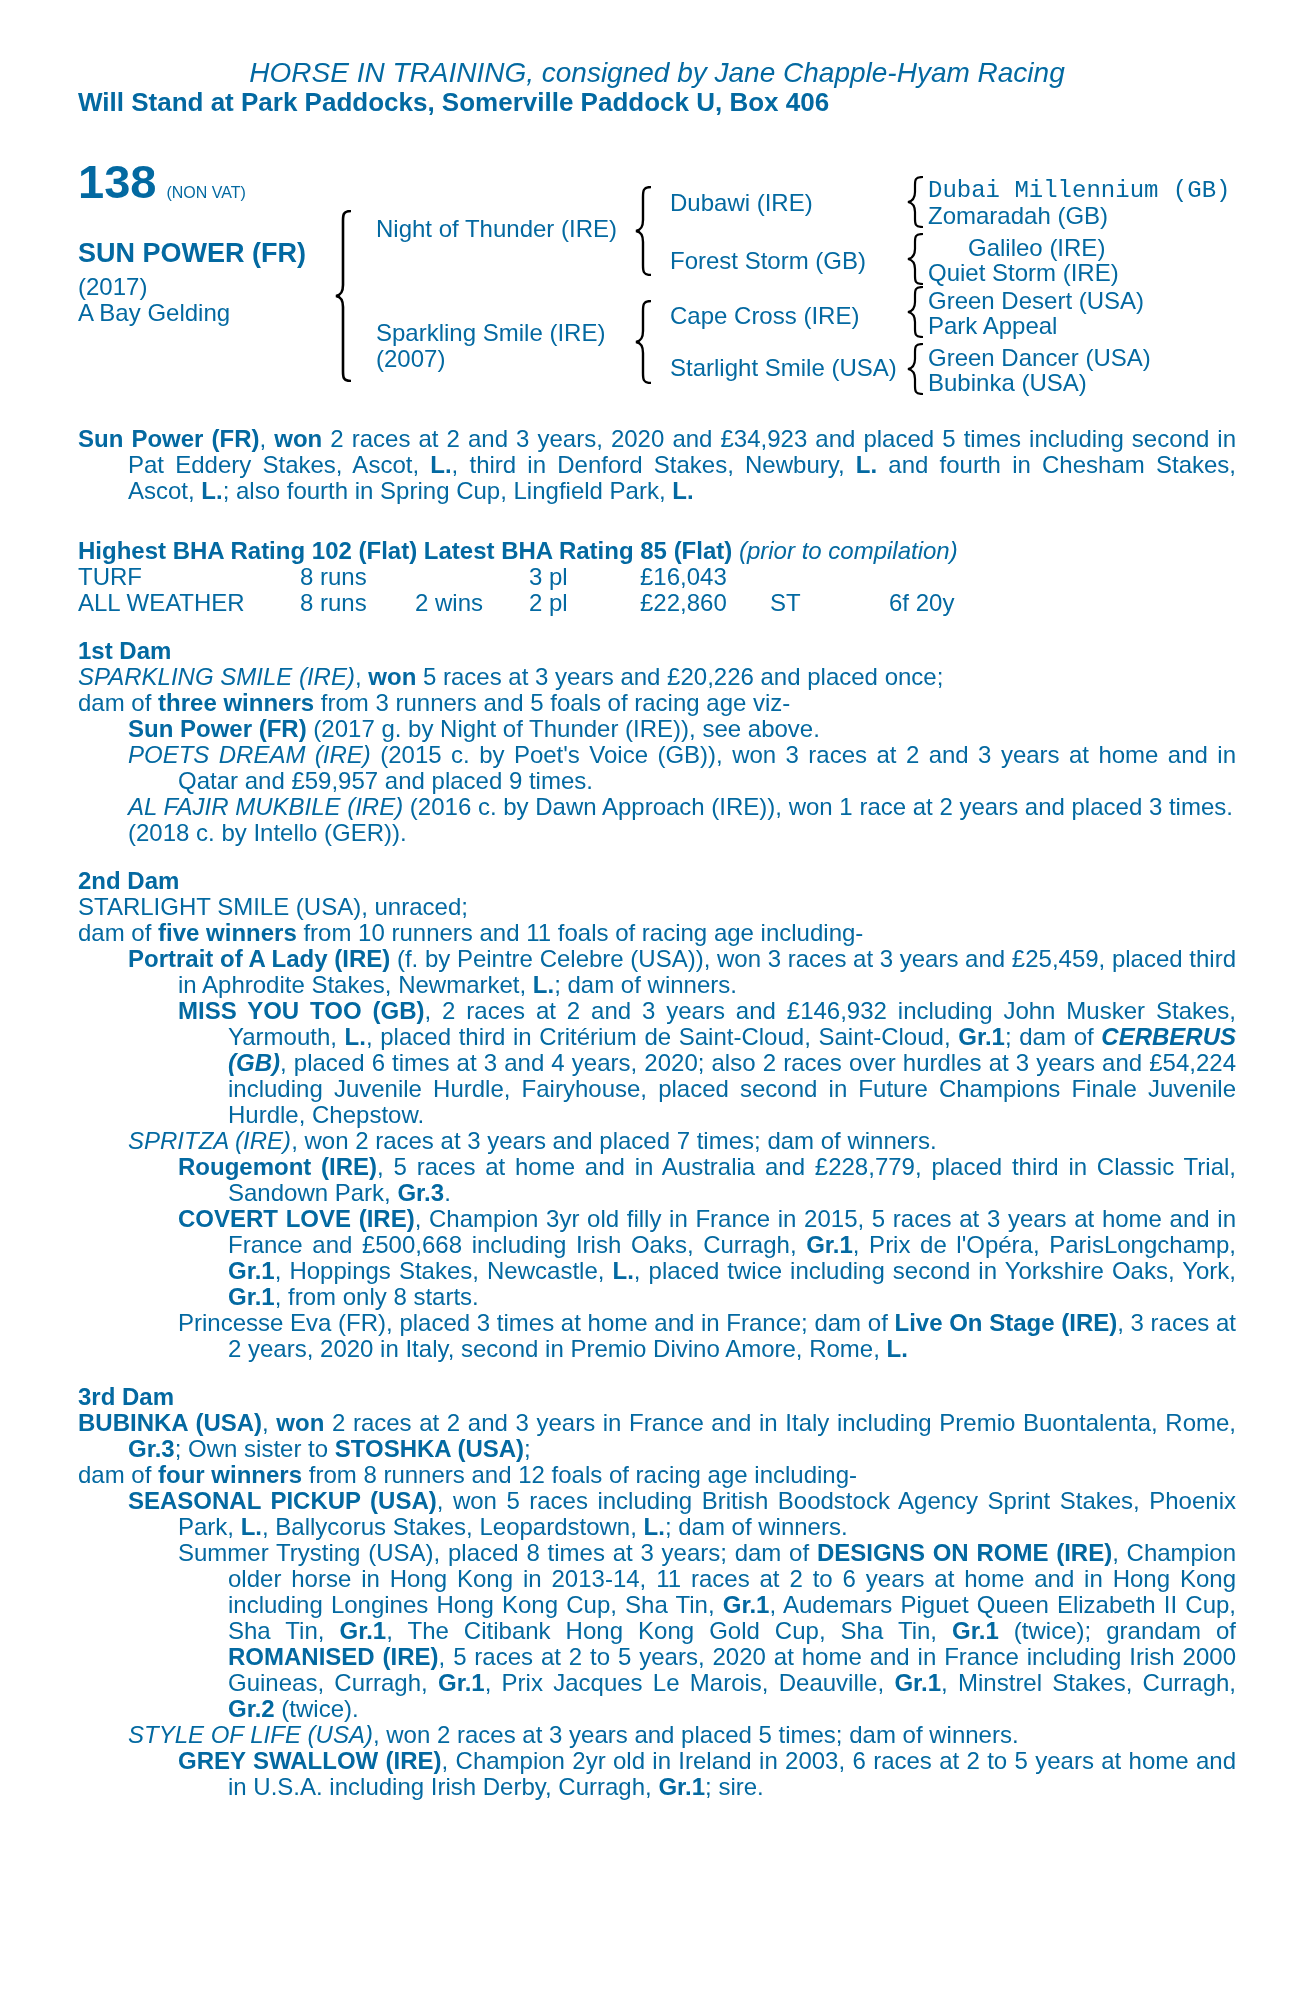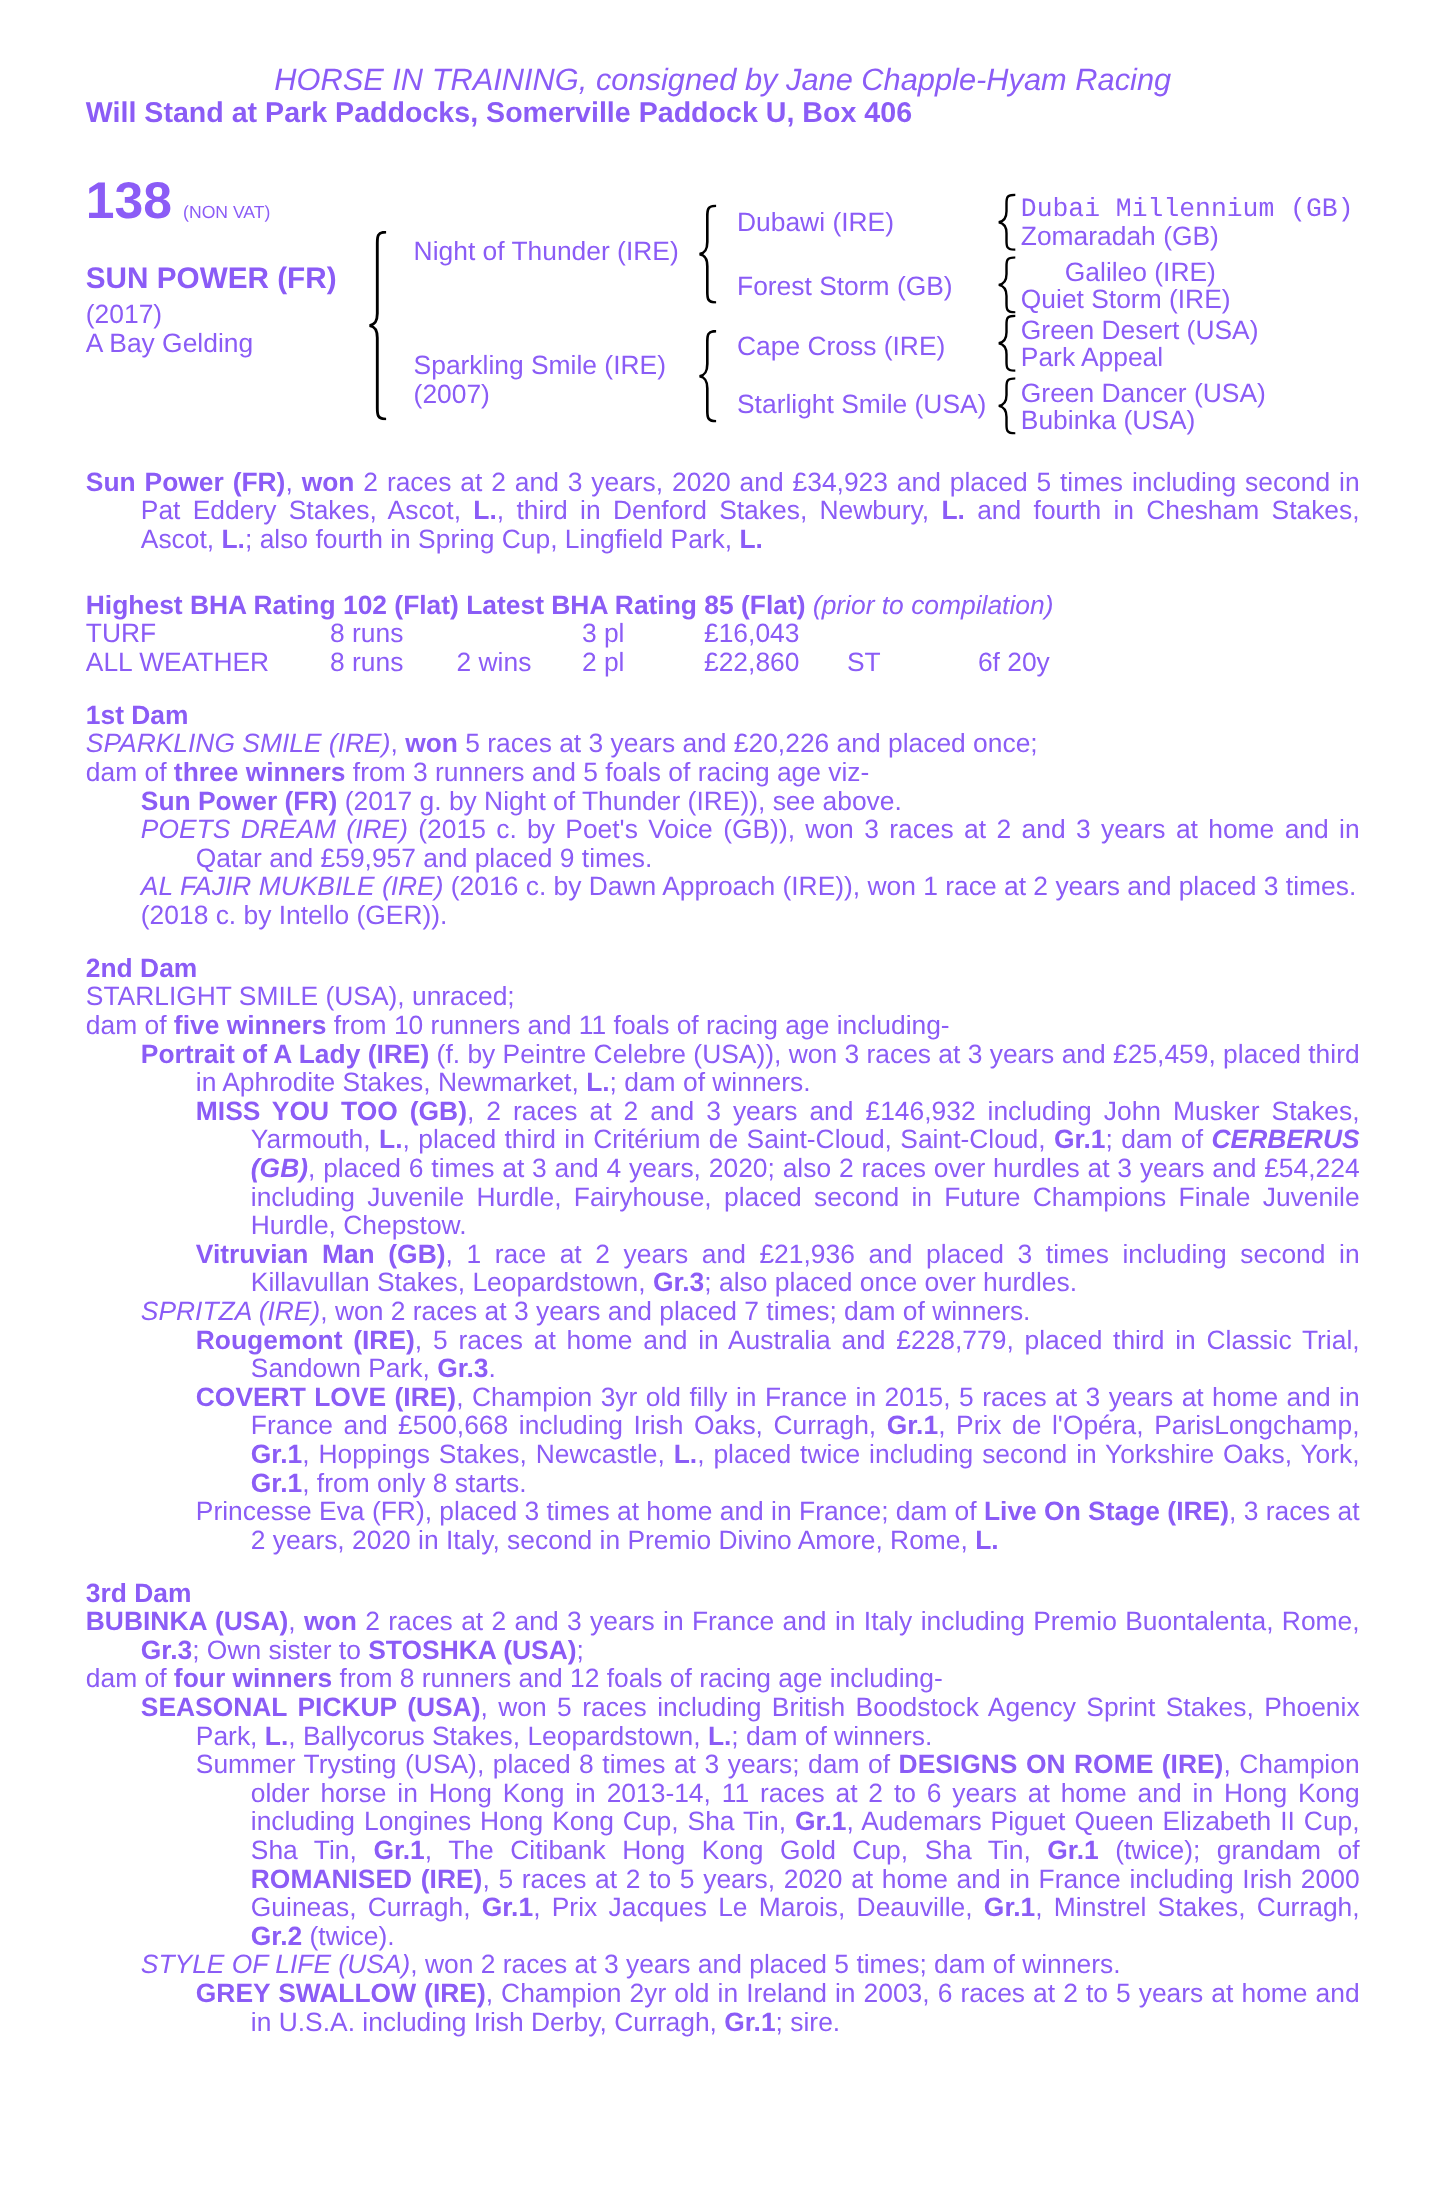--- a/index.html
+++ b/index.html
@@ -1,16 +1,16 @@
 <!DOCTYPE html>
 <html><head>
 <meta charset="utf-8">
 <style>
   html,body{margin:0;padding:0;background:#888;}
-  .page{position:relative;width:1314px;height:2000px;background:#ffffff;color:#8b5cf6;
+  .page{position:relative;width:1314px;height:2000px;background:#ffffff;color:#0369a1;
         box-sizing:border-box;padding:58px 78px;overflow:hidden;
         font-family:"Liberation Sans", sans-serif;font-size:24px;line-height:26px;}
   .hdr1,.hdr2{text-align:center;font-style:italic;font-size:28px;line-height:30px;}
   .hdr3{font-weight:bold;font-size:26px;line-height:28px;}
   .ped{position:relative;height:270px;margin-top:20px;}
   .abs{position:absolute;white-space:nowrap;}
   .lot-num{font-size:47px;font-weight:bold;line-height:1;}
   .lot-vat{font-size:16px;margin-left:10px;}
   .horse-name{font-size:27px;font-weight:bold;}
   .brace{position:absolute;}
@@ -137,21 +137,20 @@
         <div class="p l1"><span class="i">POETS DREAM (IRE)</span><span> (2015 c. by Poet's Voice (GB)), won 3 races at 2 and 3 years at home and in Qatar and £59,957 and placed 9 times.</span></div>
         <div class="p l1"><span class="i">AL FAJIR MUKBILE (IRE)</span><span> (2016 c. by Dawn Approach (IRE)), won 1 race at 2 years and placed 3 times.</span></div>
         <div class="p l1"><span>(2018 c. by Intello (GER)).</span></div>
       </section>
       <section class="dam-section">
         <div class="dam-heading">2nd Dam</div>
         <div class="p hang"><span>STARLIGHT SMILE (USA), unraced;</span></div>
         <div class="p hang"><span>dam of </span><span class="b">five winners</span><span> from 10 runners and 11 foals of racing age including-</span></div>
         <div class="p l1"><span class="b">Portrait of A Lady (IRE)</span><span> (f. by Peintre Celebre (USA)), won 3 races at 3 years and £25,459, placed third in Aphrodite Stakes, Newmarket, </span><span class="b">L.</span><span>; dam of winners.</span></div>
         <div class="p l2"><span class="b">MISS YOU TOO (GB)</span><span>, 2 races at 2 and 3 years and £146,932 including John Musker Stakes, Yarmouth, </span><span class="b">L.</span><span>, placed third in Critérium de Saint-Cloud, Saint-Cloud, </span><span class="b">Gr.1</span><span>; dam of </span><span class="b i">CERBERUS (GB)</span><span>, placed 6 times at 3 and 4 years, 2020; also 2 races over hurdles at 3 years and £54,224 including Juvenile Hurdle, Fairyhouse, placed second in Future Champions Finale Juvenile Hurdle, Chepstow.</span></div>
-        <div class="p l2"><span class="b">Vitruvian Man (GB)</span><span>, 1 race at 2 years and £21,936 and placed 3 times including second in Killavullan Stakes, Leopardstown, </span><span class="b">Gr.3</span><span>; also placed once over hurdles.</span></div>
         <div class="p l1"><span class="i">SPRITZA (IRE)</span><span>, won 2 races at 3 years and placed 7 times; dam of winners.</span></div>
         <div class="p l2"><span class="b">Rougemont (IRE)</span><span>, 5 races at home and in Australia and £228,779, placed third in Classic Trial, Sandown Park, </span><span class="b">Gr.3</span><span>.</span></div>
         <div class="p l2"><span class="b">COVERT LOVE (IRE)</span><span>, Champion 3yr old filly in France in 2015, 5 races at 3 years at home and in France and £500,668 including Irish Oaks, Curragh, </span><span class="b">Gr.1</span><span>, Prix de l'Opéra, ParisLongchamp, </span><span class="b">Gr.1</span><span>, Hoppings Stakes, Newcastle, </span><span class="b">L.</span><span>, placed twice including second in Yorkshire Oaks, York, </span><span class="b">Gr.1</span><span>, from only 8 starts.</span></div>
         <div class="p l2"><span>Princesse Eva (FR), placed 3 times at home and in France; dam of </span><span class="b">Live On Stage (IRE)</span><span>, 3 races at 2 years, 2020 in Italy, second in Premio Divino Amore, Rome, </span><span class="b">L.</span></div>
       </section>
       <section class="dam-section">
         <div class="dam-heading">3rd Dam</div>
         <div class="p hang"><span class="b">BUBINKA (USA)</span><span>, </span><span class="b">won</span><span> 2 races at 2 and 3 years in France and in Italy including Premio Buontalenta, Rome, </span><span class="b">Gr.3</span><span>; Own sister to </span><span class="b">STOSHKA (USA)</span><span>;</span></div>
         <div class="p hang"><span>dam of </span><span class="b">four winners</span><span> from 8 runners and 12 foals of racing age including-</span></div>
         <div class="p l1"><span class="b">SEASONAL PICKUP (USA)</span><span>, won 5 races including British Boodstock Agency Sprint Stakes, Phoenix Park, </span><span class="b">L.</span><span>, Ballycorus Stakes, Leopardstown, </span><span class="b">L.</span><span>; dam of winners.</span></div>

